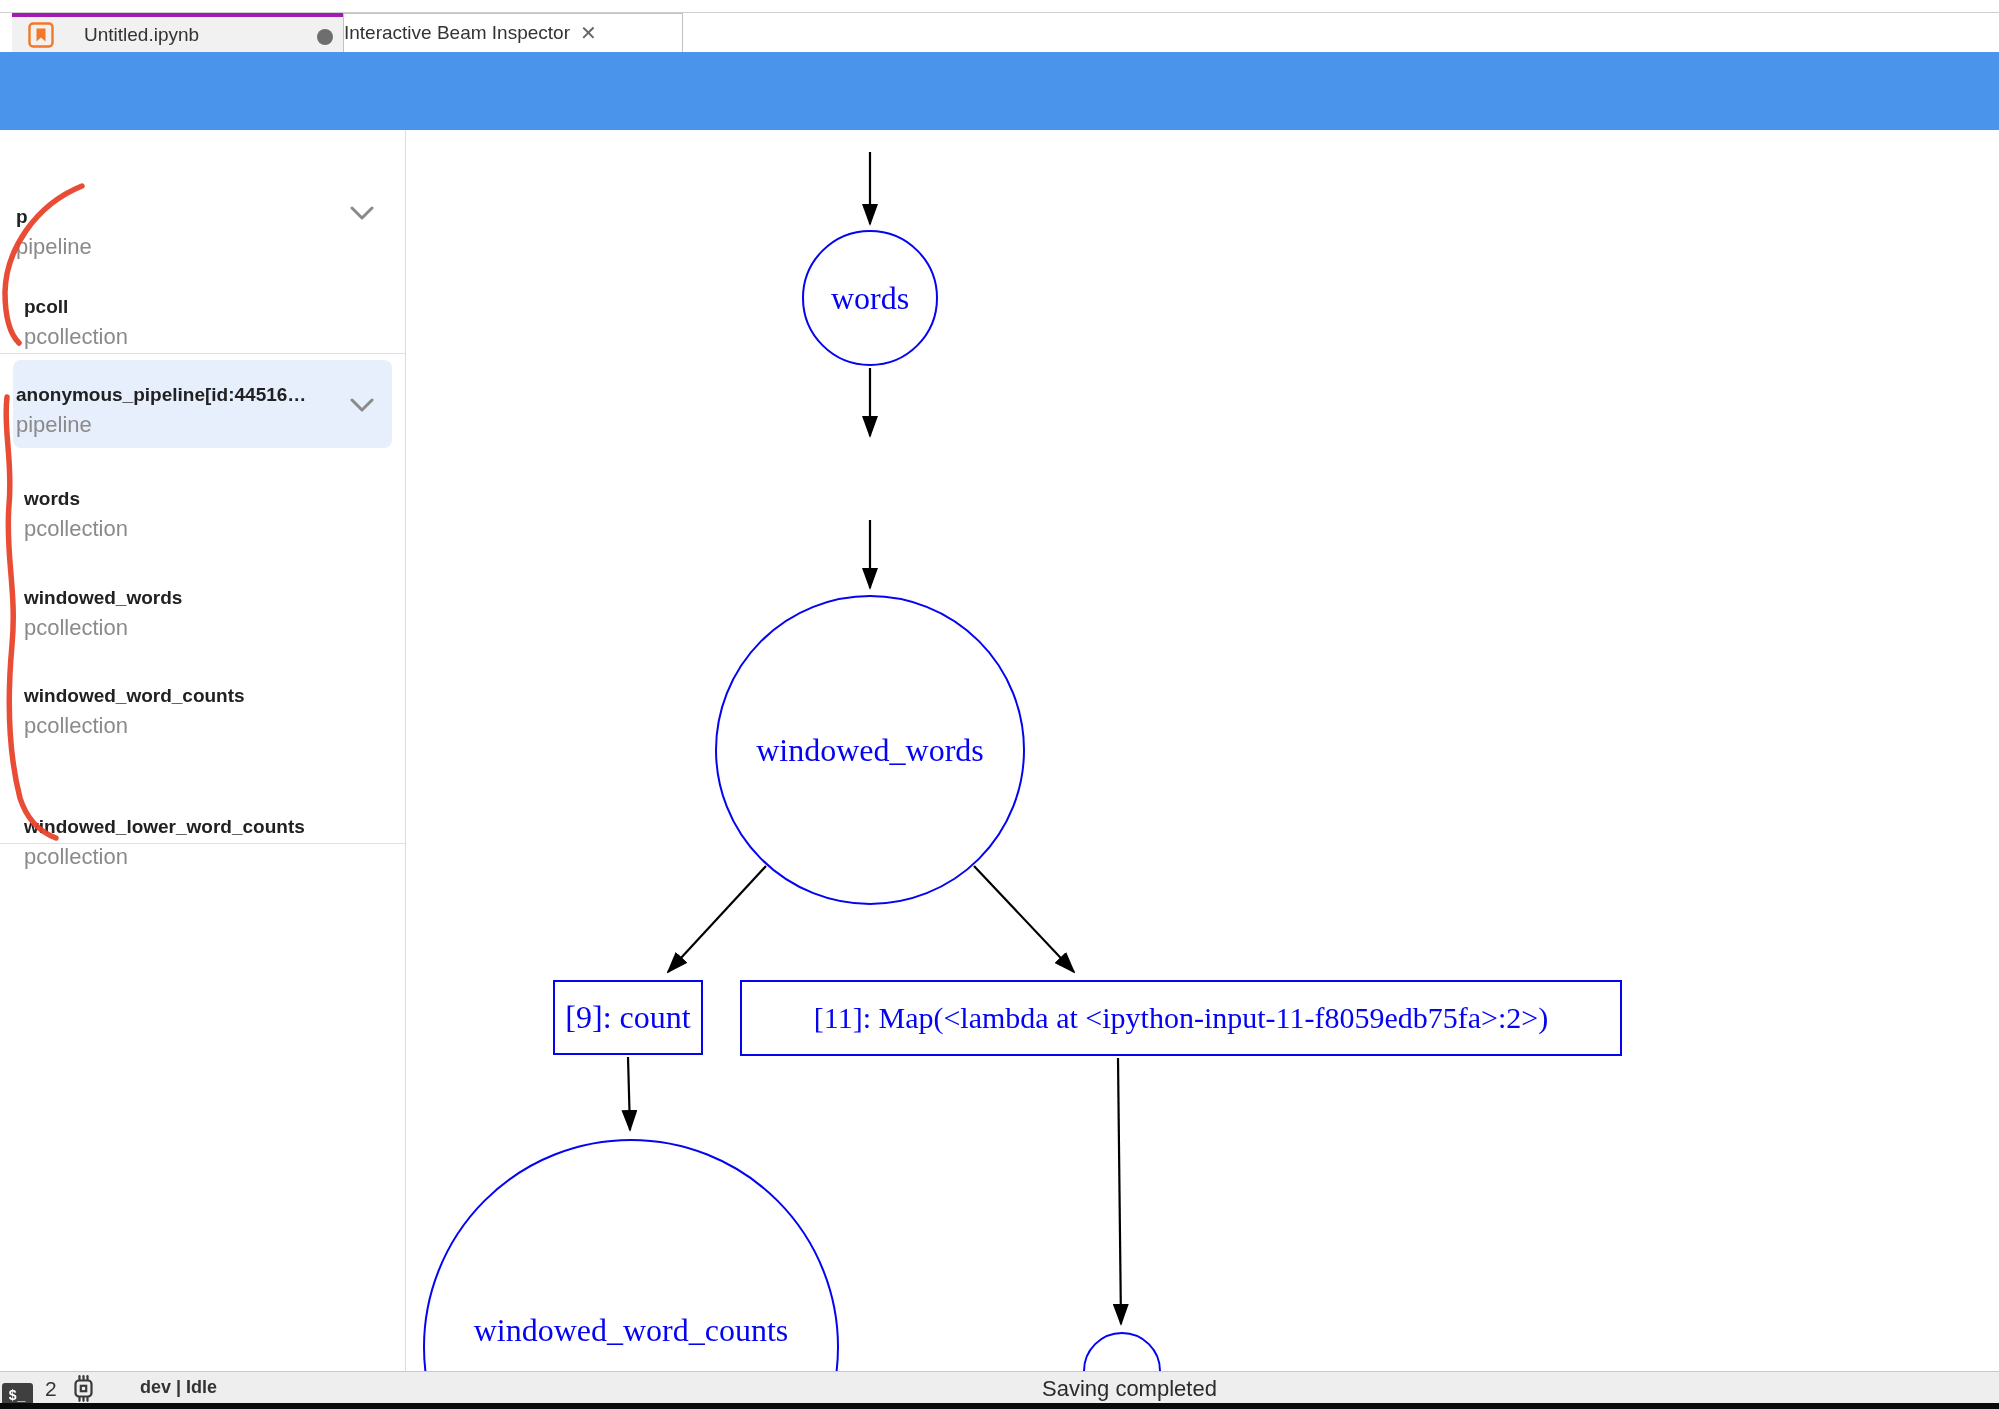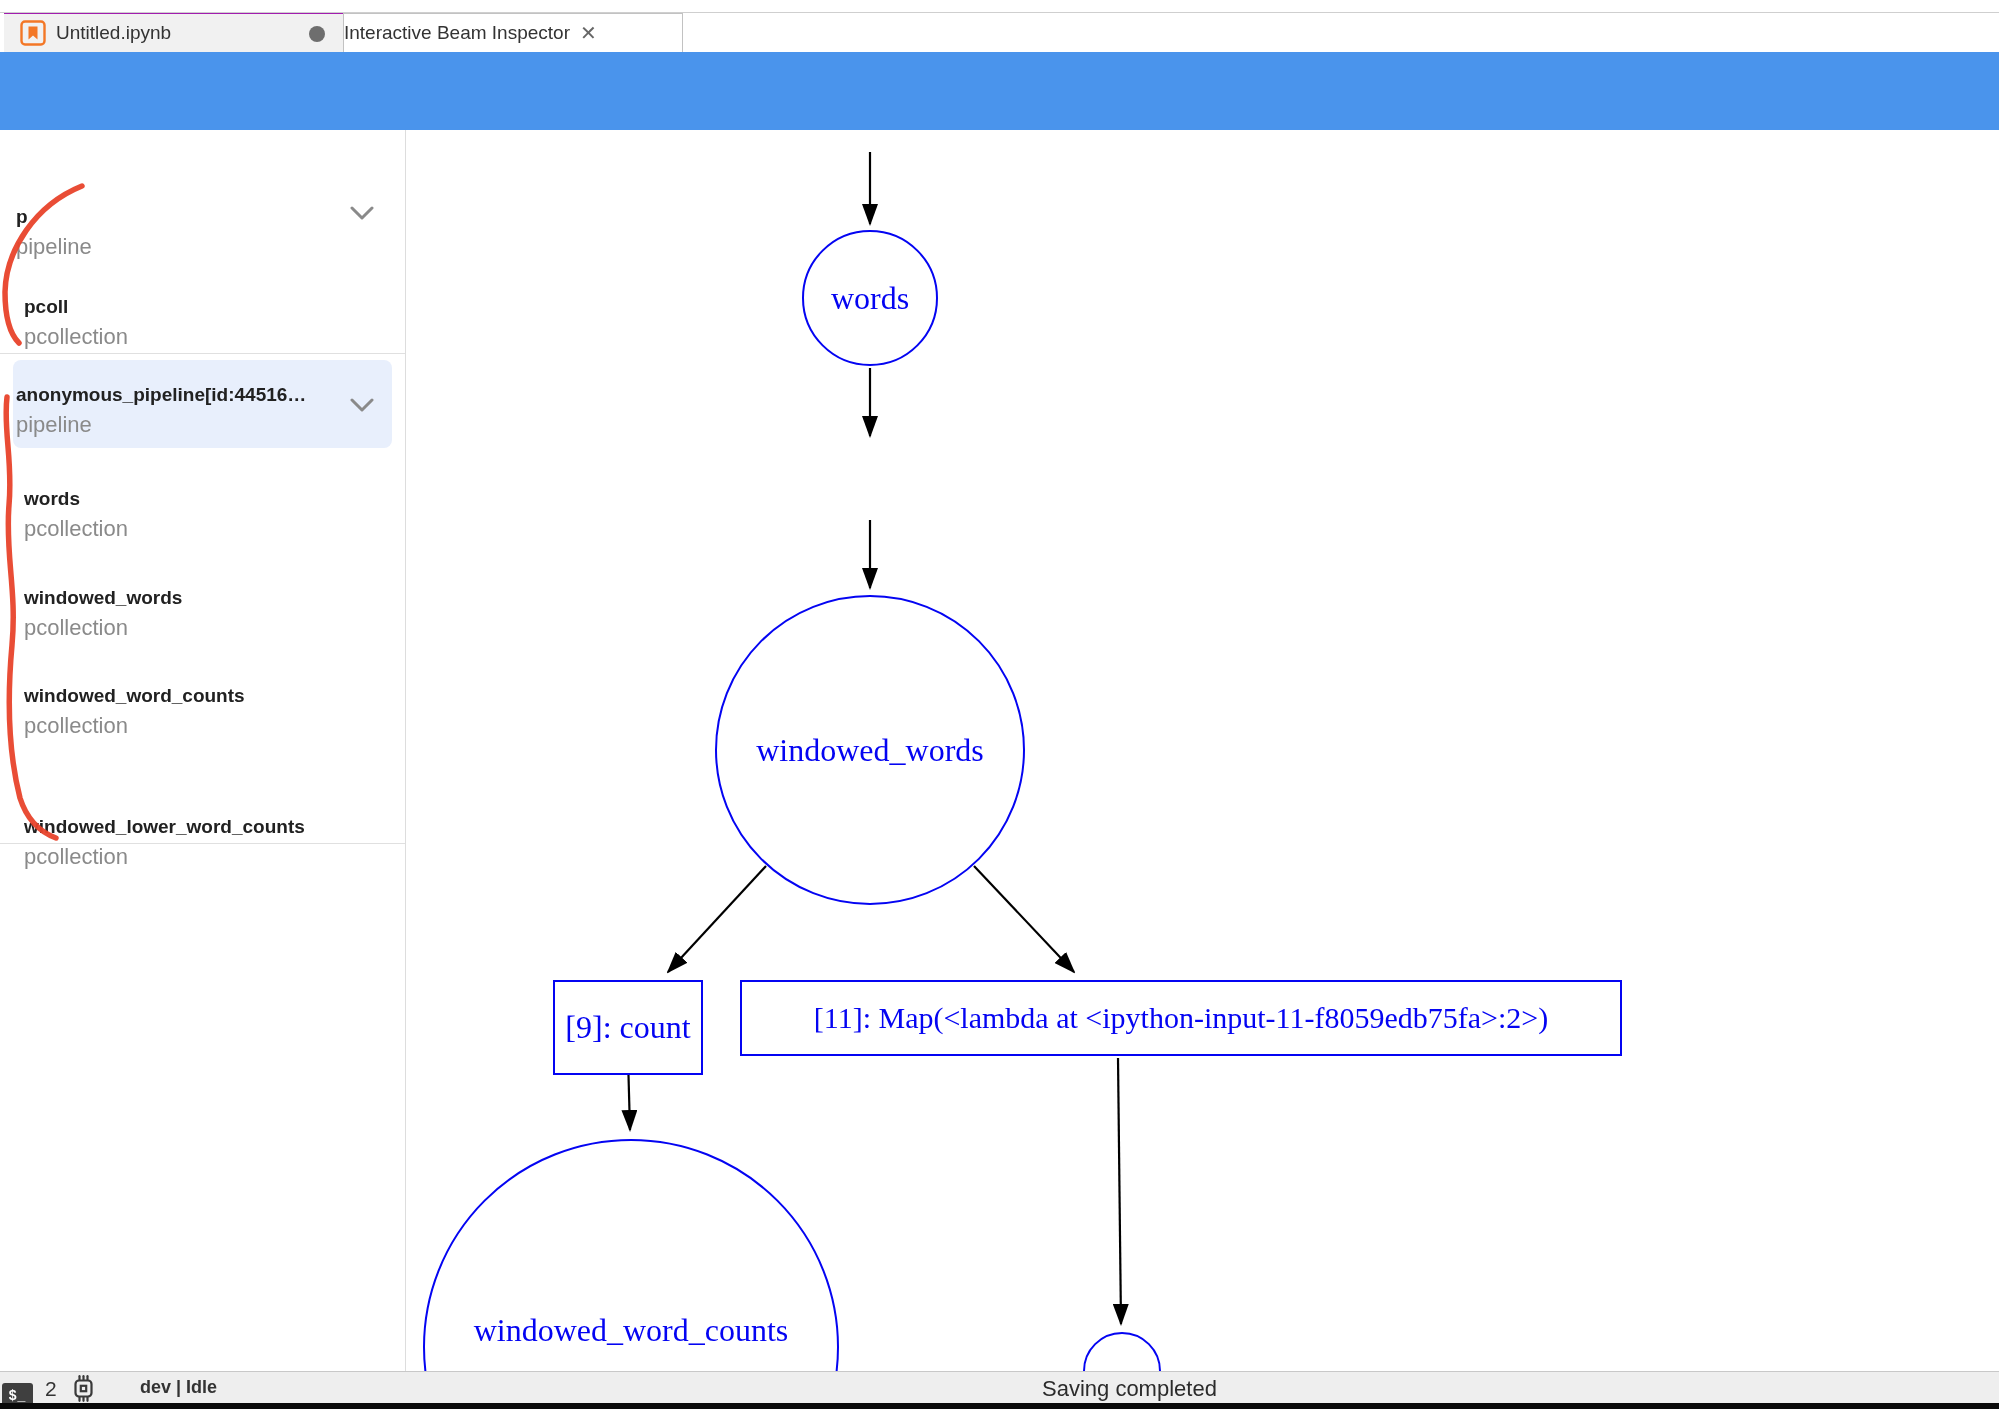--- a/index.html
+++ b/index.html
@@ -7,22 +7,23 @@
   #app {
     position:relative; width:1999px; height:1409px; overflow:hidden;
     background:#ffffff; font-family:"Liberation Sans", sans-serif;
   }
   .abs { position:absolute; }
 
   
   #tabbar-border { top:12px; left:0; width:1999px; height:1px; background:#cfcfcf; }
   .tab { top:13px; height:39px; display:flex; align-items:center; cursor:default; }
   #tab-notebook {
-    left:4px; width:343px; background:#f1f1f1; border-top:1px solid #a21caf;
+    left:12px; width:343px; background:#f1f1f1; border-top:4px solid #a21caf;
     padding-left:16px;
+    gap:20px;
   }
   #tab-inspector {
     left:343px; width:340px; background:#ffffff;
     border-top:1px solid #c2c2c2; border-left:1px solid #c2c2c2; border-right:1px solid #c2c2c2;
   }
   .tab-label { font-size:19px; color:#333333; white-space:nowrap; }
   #nb-icon { width:26px; height:26px; margin-right:10px; flex:0 0 auto; }
   #dirty-dot { position:absolute; left:305px; top:12px; width:16px; height:16px;
     border-radius:50%; background:#6e6e6e; }
   .close-x { font-size:20px; color:#666666; margin-left:10px; }
@@ -55,21 +56,21 @@
   #diagram { top:130px; left:0; width:1999px; height:1241px; overflow:hidden; }
   #edges { position:absolute; left:0; top:0; width:1999px; height:1241px; }
   .node { position:absolute; display:flex; align-items:center; justify-content:center;
     background:#ffffff; font-family:"Liberation Serif", serif; color:#0404f2; }
   .node.circle { border:2px solid #0404f2; border-radius:50%; }
   .node.rect { border:2px solid #0404f2; }
   .node-label { font-size:32px; white-space:nowrap; }
   #node-words   { left:802px; top:100px;  width:136px; height:136px; }
   #node-window  { left:783px; top:312px;  width:175px; height:76px; }
   #node-wwords  { left:715px; top:465px;  width:310px; height:310px; }
-  #node-count   { left:553px; top:850px;  width:150px; height:95px; }
+  #node-count   { left:553px; top:850px;  width:150px; height:75px; }
   #node-map     { left:740px; top:850px;  width:882px; height:76px; }
   #node-map .node-label { font-size:30px; }
   #node-wwcounts { left:423px; top:1009px; width:416px; height:416px; }
   #wwcounts-label { position:absolute; left:423px; top:1182px; width:416px;
     text-align:center; font-family:"Liberation Serif", serif; font-size:32px;
     color:#0404f2; white-space:nowrap; }
   #node-small { left:1083px; top:1202px; width:78px; height:78px; }
 
   
   #statusbar { top:1371px; left:0; width:1999px; height:32px; background:#eeeeee;

